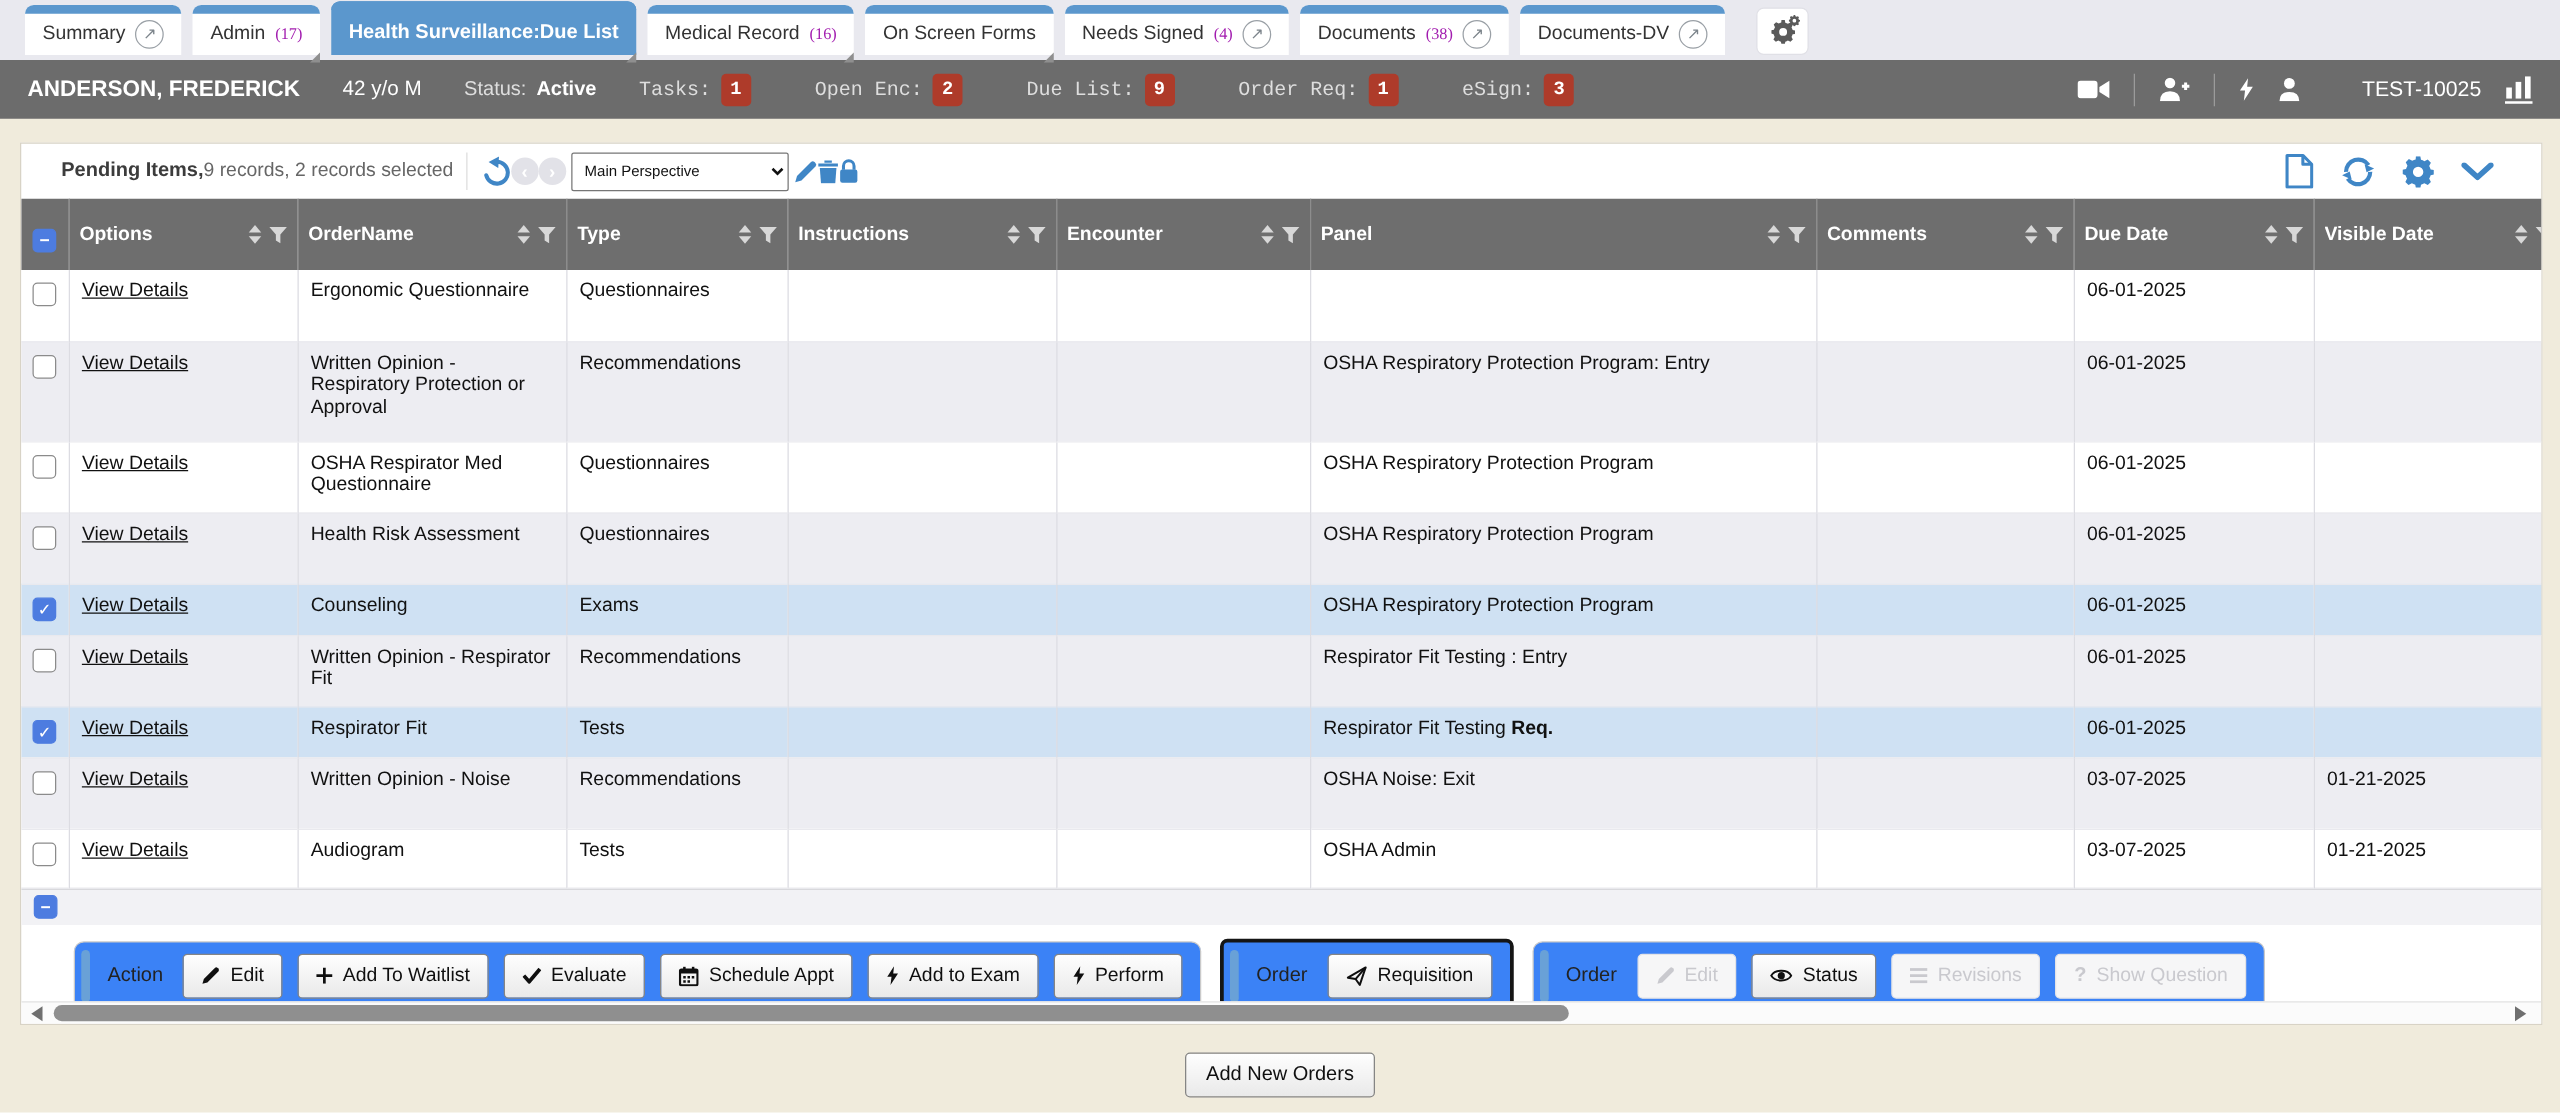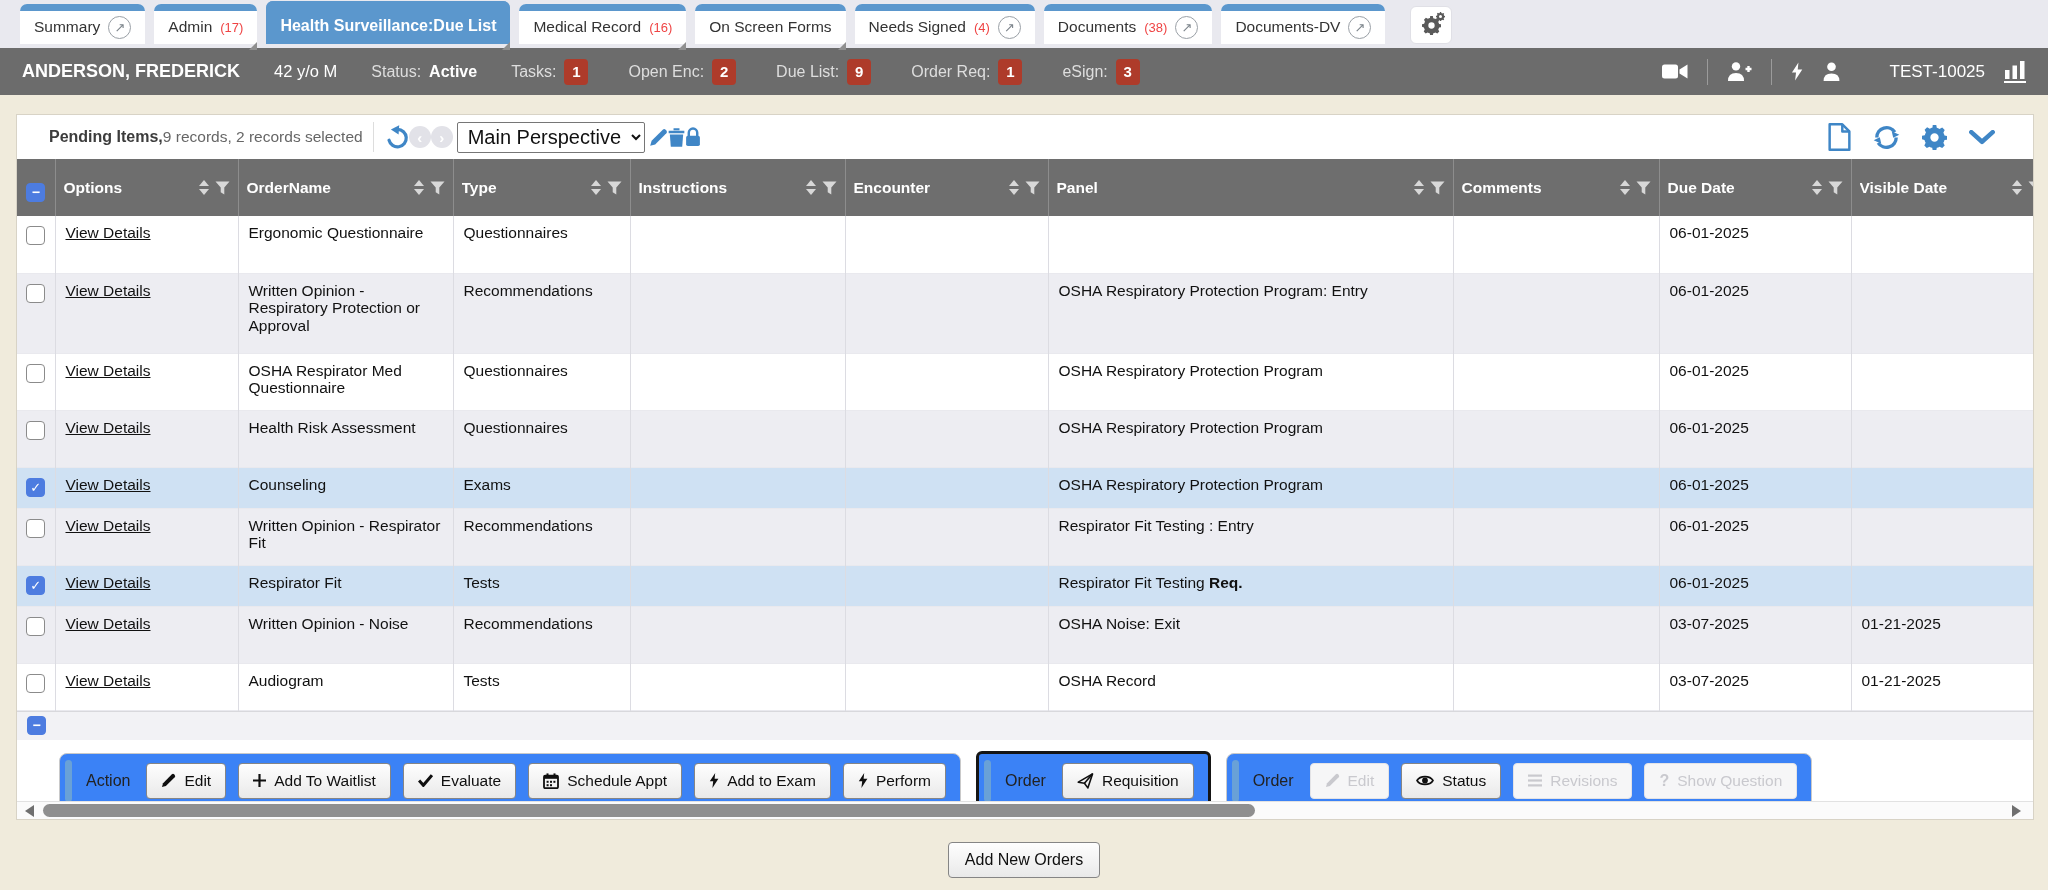--- a/index.html
+++ b/index.html
@@ -9,21 +9,21 @@
     background:#f0ebdc;color:#111;font-size:15.5px;overflow:hidden;
   }
   .ic{display:inline-flex;align-items:center;justify-content:center;line-height:1;}
   
   .tabbar{height:48px;background:#e9e9ef;display:flex;align-items:flex-end;padding:0 16px 4px 20px;gap:9px;}
   .tab{position:relative;background:#fff;border-radius:7px 7px 0 0;height:40px;display:flex;align-items:center;gap:8px;padding:8px 14px 2px;cursor:pointer;white-space:nowrap;}
   .tab::before{content:"";position:absolute;top:0;left:0;right:0;height:7px;background:var(--accent,#5b97cd);border-radius:7px 7px 0 0;}
   .tab.active{background:var(--accent,#5b97cd);height:43px;}
   .tlabel{color:#333;font-size:15.5px;}
   .tab.active .tlabel{color:#fff;font-weight:bold;font-size:16px;}
-  .tcount{font-size:13px;color:#ef4444;}
+  .tcount{font-size:13px;color:#a21caf;font-family:Liberation Serif, serif;}
   .tab.fold::after{content:"";position:absolute;right:0;bottom:-6px;width:0;height:0;border-left:8px solid transparent;border-bottom:8px solid #8f8f8f;}
   .ext{width:23px;height:23px;border:1.5px solid #9aa0a6;border-radius:50%;color:#7c848b;display:inline-flex;align-items:center;justify-content:center;font-size:13px;}
   .settingsbtn{position:relative;margin-left:16px;width:42px;height:38px;background:#fff;border:1px solid #e0e0e6;border-radius:6px;color:#5a5a5a;display:flex;align-items:center;justify-content:center;cursor:pointer;}
   .settingsbtn .mini{position:absolute;right:6px;top:5px;}
   
   .banner{height:47px;background:#6c6c6c;display:flex;align-items:center;padding:0 22px;color:#fff;gap:34px;}
   .pname{font-size:18px;font-weight:bold;}
   .pagesex{font-size:16.5px;}
   .pair{display:flex;align-items:center;gap:8px;font-size:16px;}
   .pair .lbl{color:#dedede;}
@@ -35,21 +35,21 @@
   .chartic{border-bottom:2px solid #fff;padding-bottom:2px;}
   
   .panel{position:relative;margin:19px 14px 0 16px;height:706px;background:#fff;border:1px solid #d8d3c6;overflow:hidden;}
   
   .ptool{height:44px;display:flex;align-items:center;padding:0 32px;}
   .tb-title{font-weight:bold;font-size:16px;color:#3c3c3c;}
   .tb-sub{color:#666;}
   .tb-div{width:1px;height:30px;background:#ddd;margin:0 10px;}
   .iconblue{color:var(--iconblue,#3f86c6);}
   .navc{width:22px;height:22px;border-radius:50%;background:#e2e2e8;color:#fff;display:inline-flex;align-items:center;justify-content:center;font-size:15px;font-weight:bold;}
-  select.persp{height:31px;min-width:174px;border:1px solid #767676;border-radius:2px;font-size:20px;padding:0 6px;background:#fff;color:#111;font-family:inherit;margin:0 4px;}
+  select.persp{height:31px;min-width:174px;border:1px solid #767676;border-radius:2px;font-size:12px;padding:0 6px;background:#fff;color:#111;font-family:inherit;margin:0 4px;}
   .tb-right{margin-left:auto;display:flex;align-items:center;gap:22px;padding-right:6px;}
   
   table.grid{width:2034px;border-collapse:collapse;table-layout:fixed;}
   thead th{background:#6e6e6e;height:57px;border-right:1px solid #8d8d8d;padding:0 8px;font-weight:bold;cursor:pointer;}
   .hwrap{display:flex;align-items:center;gap:6px;color:#fff;font-size:15.5px;}
   .hwrap .htxt{flex:1;text-align:left;white-space:nowrap;overflow:hidden;}
   .st{display:inline-flex;flex-direction:column;gap:3px;}
   .st i{width:0;height:0;border-left:5px solid transparent;border-right:5px solid transparent;}
   .st .up{border-bottom:6px solid #d8d8d8;}
   .st .dn{border-top:6px solid #d8d8d8;}
@@ -136,21 +136,21 @@
   </div>
 </div>
 
 <div class="banner">
   <span class="pname">ANDERSON, FREDERICK</span>
   <span class="pagesex">42 y/o M</span>
   <span class="pair">
     <span class="lbl">Status:</span>
     <span class="val">Active</span>
   </span>
-  <span id="counters" style="display:flex;align-items:flex-end;gap:40px;">
+  <span id="counters" style="display:flex;align-items:flex-end;gap:51px;font-family:Liberation Mono, monospace;">
       <span class="pair">
         <span class="lbl">Tasks:</span>
         <span class="badge">1</span>
       </span>
       <span class="pair">
         <span class="lbl">Open Enc:</span>
         <span class="badge">2</span>
       </span>
       <span class="pair">
         <span class="lbl">Due List:</span>
@@ -505,21 +505,21 @@
           <td>03-07-2025</td>
           <td>01-21-2025</td>
         </tr>
         <tr class="" style="height: 47px;">
           <td class="c-cb"><span class="cb"></span></td>
           <td><a class="vd">View Details</a></td>
           <td>Audiogram</td>
           <td>Tests</td>
           <td></td>
           <td></td>
-          <td>OSHA Record</td>
+          <td>OSHA Admin</td>
           <td></td>
           <td>03-07-2025</td>
           <td>01-21-2025</td>
         </tr>
       </tbody>
   </table>
   <div class="tfoot">
     <span class="cb minus"></span>
   </div>
 

